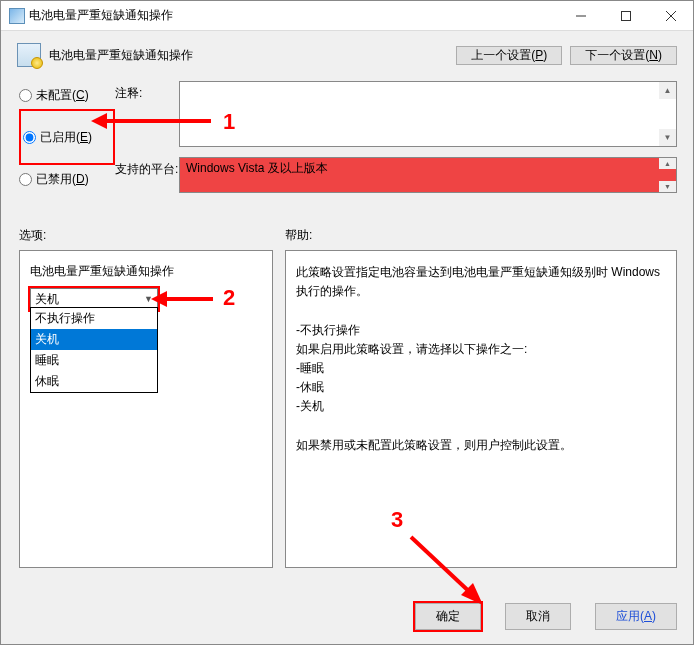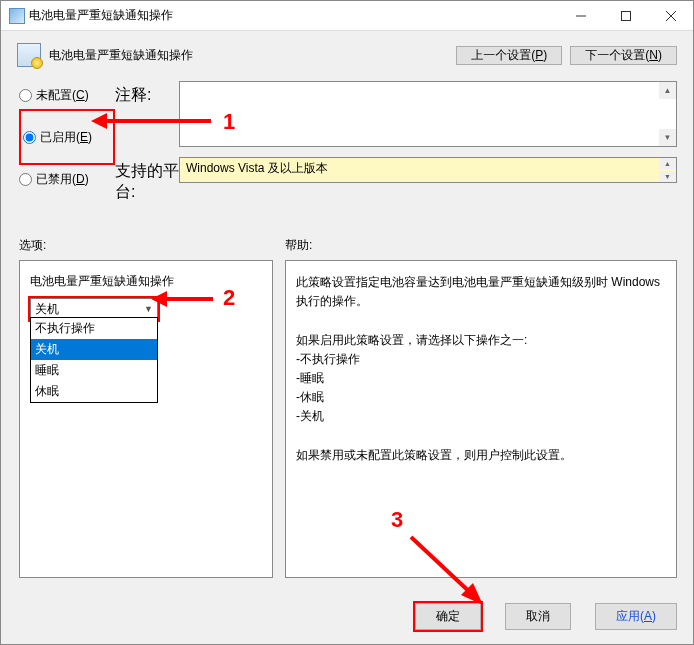--- a/index.html
+++ b/index.html
@@ -24,26 +24,26 @@
     
     .top-grid { display:flex; padding:4px 16px 0 18px; }
     .radio-col { width:96px; }
     .radio-row { display:flex; align-items:center; height:28px; font-size:12px; }
     .radio-row input { margin-right:4px; }
     .radio-row .u { text-decoration: underline; }
     .radio-highlight { border:2px solid #ff0000; padding:12px 2px; }
     
     .fields-col { flex:1; }
     .field-row { display:flex; margin-bottom:10px; }
-    .field-label { width:64px; padding-top:4px; font-size:16px; }
+    .field-label { width:64px; padding-top:4px; font-size:12px; }
     .textarea { flex:1; background:#fff; border:1px solid #888; height:66px; resize:none; position:relative; }
     .textarea .scroll-up, .textarea .scroll-down { position:absolute; right:0; width:17px; height:17px; background:#f0f0f0; display:flex; align-items:center; justify-content:center; color:#666; font-size:8px; }
     .textarea .scroll-up { top:0; }
     .textarea .scroll-down { bottom:0; }
-    .platform-input { flex:1; background:#fef9c3; border:1px solid #888; height:26px; padding:2px 6px; position:relative; }
+    .platform-input { flex:1; background:#ef4444; border:1px solid #888; height:36px; padding:2px 6px; position:relative; }
     .platform-input .scroll-up, .platform-input .scroll-down { position:absolute; right:0; width:17px; height:11px; background:#f0f0f0; display:flex; align-items:center; justify-content:center; color:#666; font-size:7px; }
     .platform-input .scroll-up { top:0; }
     .platform-input .scroll-down { bottom:0; }
     
     .mid-labels { display:flex; padding:24px 16px 2px 18px; }
     .mid-labels .left { width:266px; }
     
     .panels { display:flex; padding:4px 16px 0 18px; gap:12px; }
     .panel { background:#fff; border:1px solid #888; height:318px; }
     .panel-left { width:254px; padding:12px 10px; position:relative; }
@@ -150,22 +150,22 @@
     <div class="dropdown">
       <div class="opt">不执行操作</div>
       <div class="opt sel">关机</div>
       <div class="opt">睡眠</div>
       <div class="opt">休眠</div>
     </div>
   </div>
   <div class="panel panel-right">
     <div>此策略设置指定电池容量达到电池电量严重短缺通知级别时 Windows 执行的操作。</div>
     <br>
+    <div>-不执行操作</div>
     <div>如果启用此策略设置，请选择以下操作之一:</div>
-    <div>-不执行操作</div>
     <div>-睡眠</div>
     <div>-休眠</div>
     <div>-关机</div>
     <br>
     <div>如果禁用或未配置此策略设置，则用户控制此设置。</div>
   </div>
 </div>
 
 <div class="footer">
   <button class="btn primary">确定</button>

